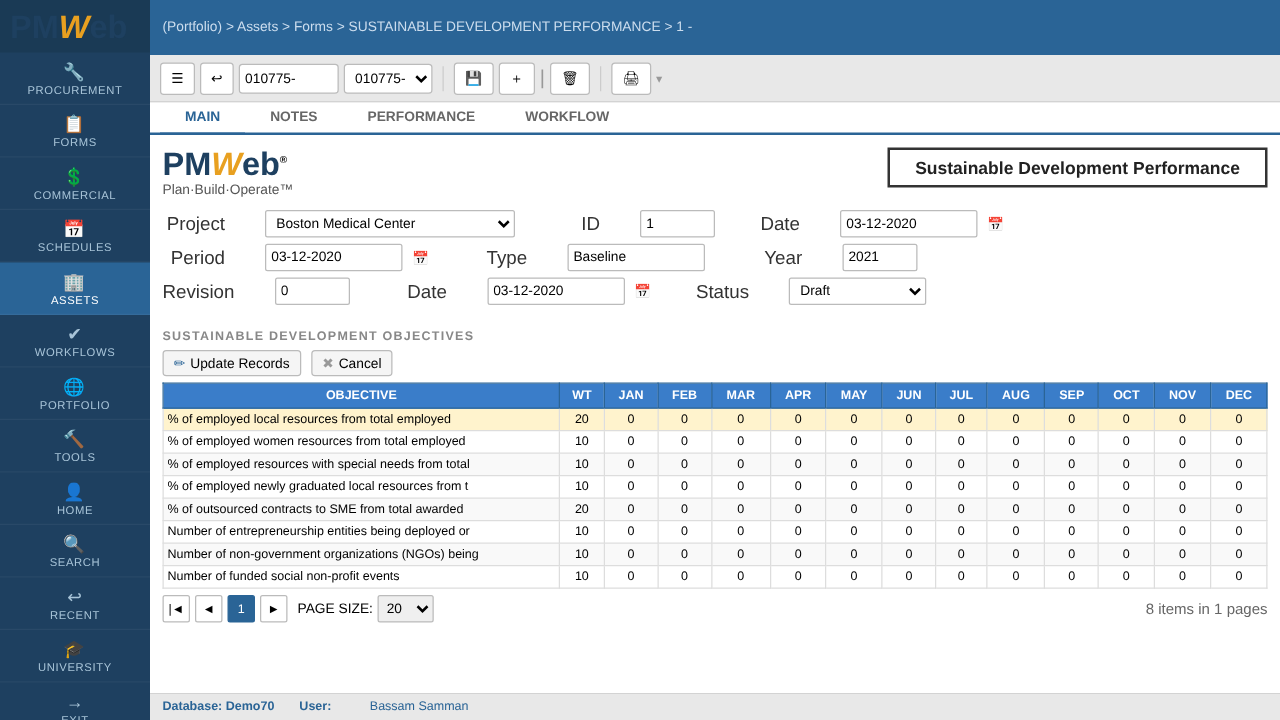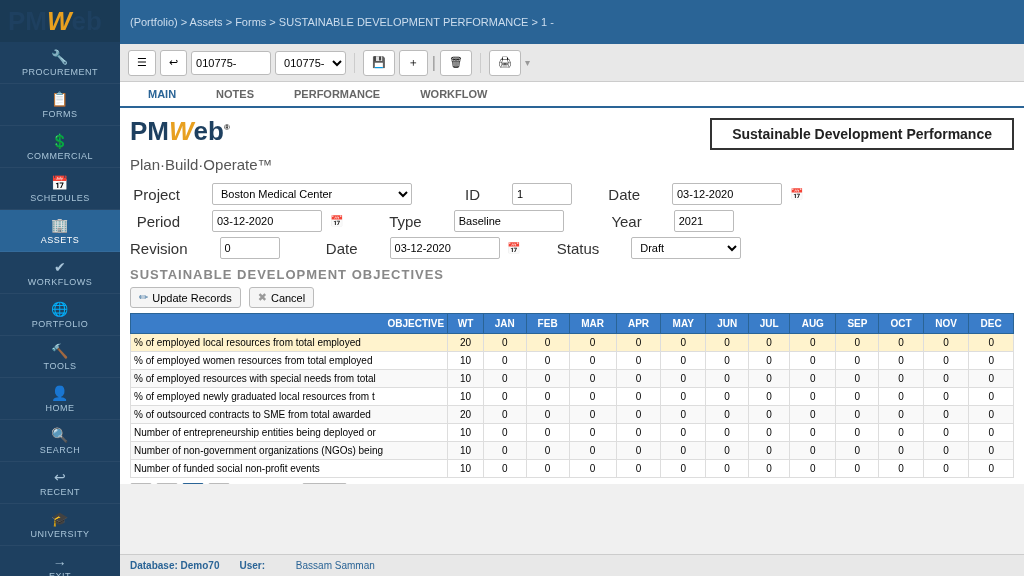--- a/index.html
+++ b/index.html
@@ -37,21 +37,21 @@
       min-height: 42px;
     }
     .sidebar-item.active { background: #2a6496; color: white; }
     .sidebar-item .icon { font-size: 14px; margin-bottom: 2px; }
 
     
     .main-content {
       margin-left: 120px;
       display: flex;
       flex-direction: column;
-      height: 484px;
+      height: 576px;
     }
 
     
     .top-bar {
       background: #2a6496;
       height: 44px;
       display: flex;
       align-items: center;
       padding: 0 10px;
       gap: 8px;
@@ -129,21 +129,21 @@
       margin-bottom: 10px;
     }
     .pmweb-logo-large {
       font-size: 26px;
       font-weight: bold;
       line-height: 1;
     }
     .pmweb-logo-large .pm { color: #1e4060; }
     .pmweb-logo-large .w { color: #e8a020; font-style: italic; }
     .pmweb-logo-large .eb { color: #1e4060; }
-    .pmweb-logo-sub { font-size: 15px; color: #555; margin-top: 12px; }
+    .pmweb-logo-sub { font-size: 11px; color: #555; margin-top: 2px; }
     .form-title-box {
       border: 2px solid #333;
       padding: 6px 20px;
       font-size: 14px;
       font-weight: bold;
       color: #222;
     }
 
     
     .field-row {
@@ -175,25 +175,25 @@
       border: 1px solid #bbb;
       border-radius: 2px;
       padding: 2px 4px;
       font-size: 11px;
       background: white;
     }
 
     
     .section-header {
       color: #888;
-      font-size: 13px;
+      font-size: 10px;
       font-weight: bold;
       letter-spacing: 1px;
       text-transform: uppercase;
-      margin: 8px 0 5px 0;
+      margin: 20px 0 5px 0;
     }
 
     
     .table-actions {
       display: flex;
       gap: 8px;
       margin-bottom: 5px;
       align-items: center;
     }
     .action-btn {
@@ -218,21 +218,21 @@
     }
     .data-table th {
       background: #3a7dc9;
       color: white;
       padding: 4px 3px;
       text-align: center;
       border: 1px solid #2a6496;
       font-size: 10px;
     }
     .data-table th.obj-col {
-      text-align: right;
+      text-align: center;
       min-width: 200px;
     }
     .data-table td {
       padding: 3px 3px;
       border: 1px solid #ddd;
       text-align: center;
       font-size: 10px;
     }
     .data-table td.obj-col {
       text-align: left;

